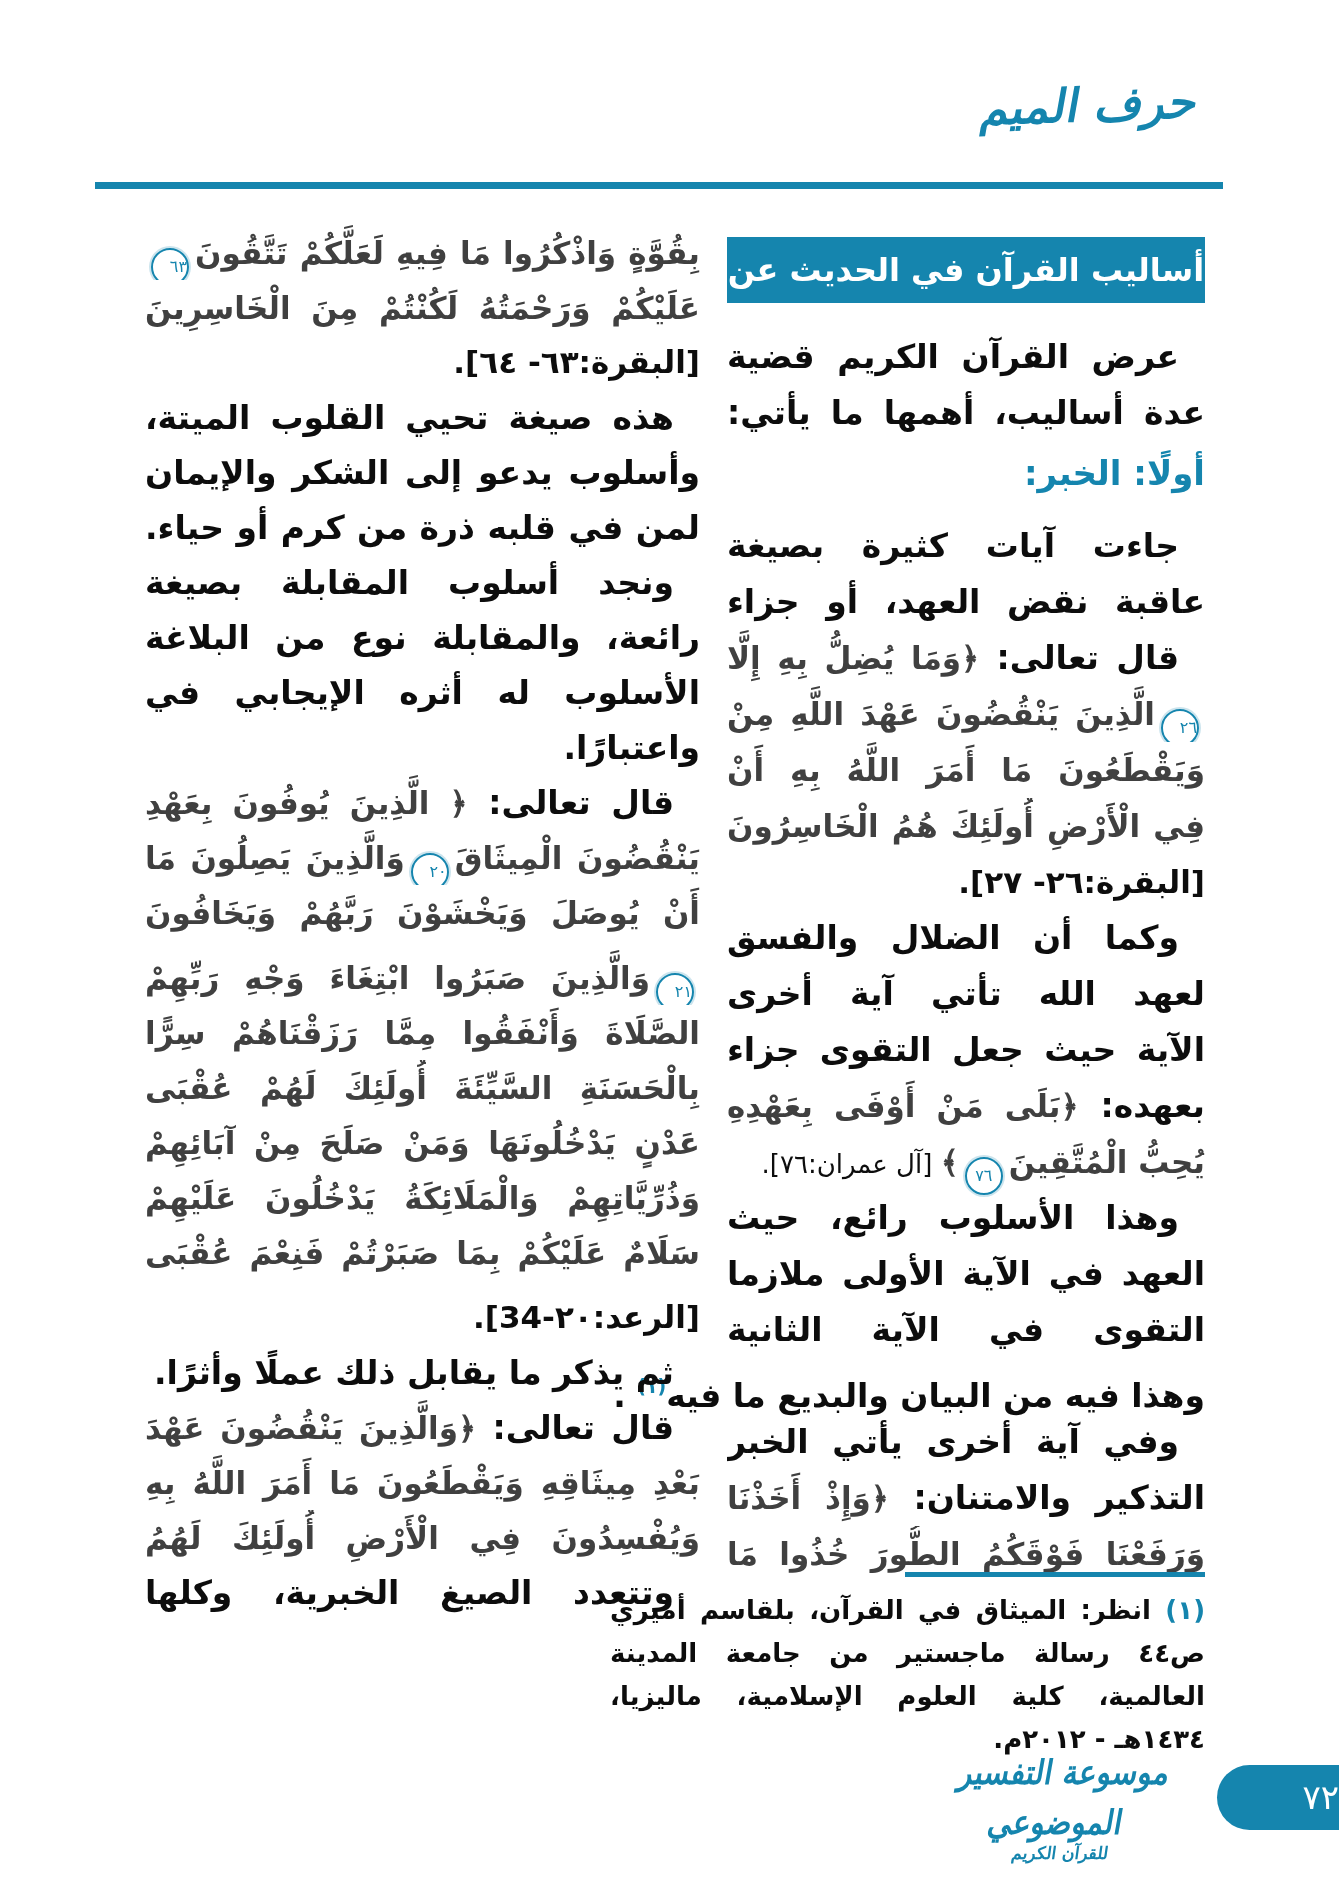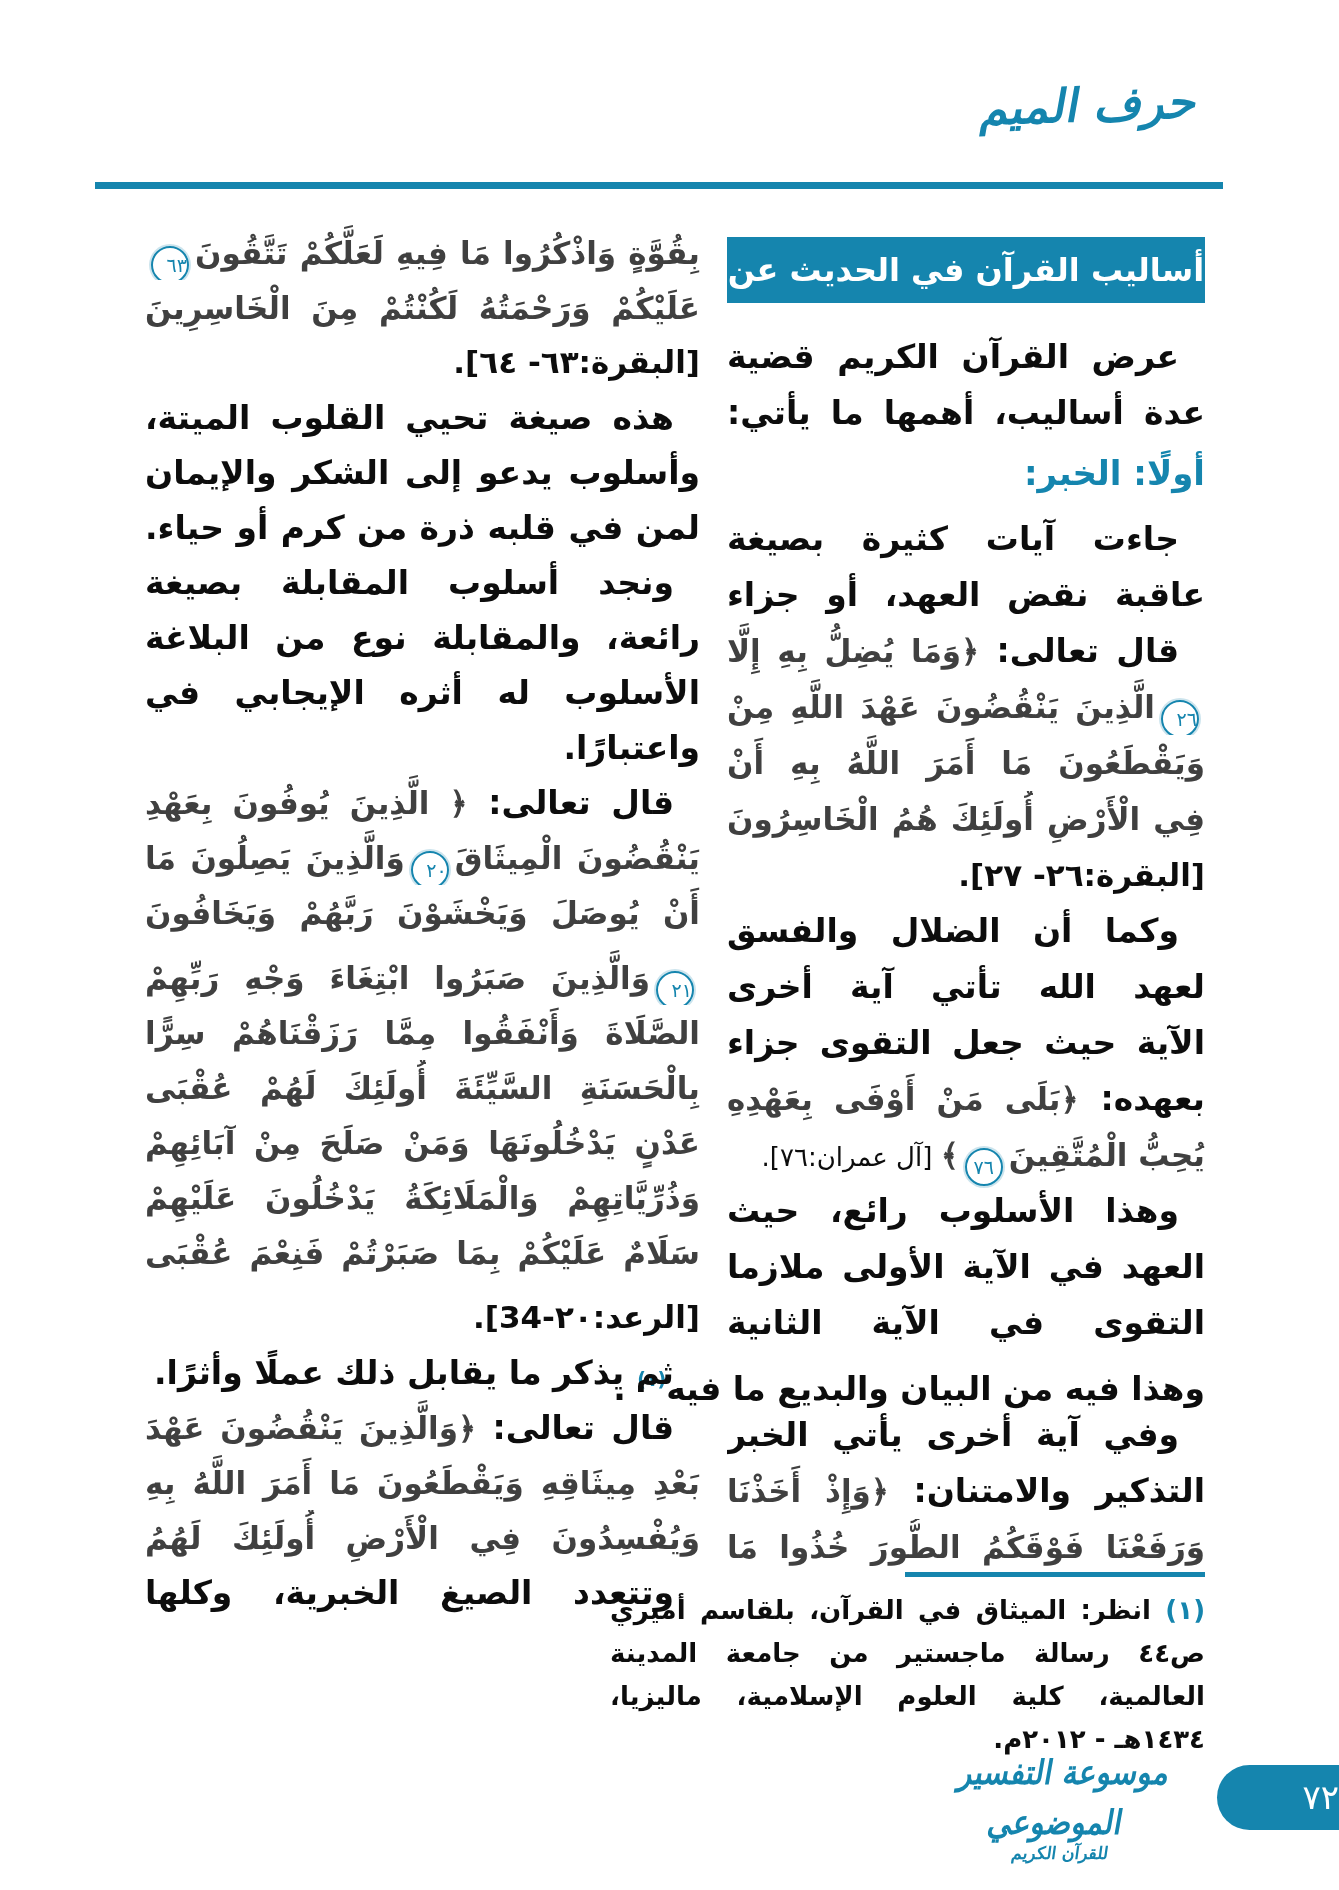--- a/index.html
+++ b/index.html
@@ -32,33 +32,33 @@
   .title-box{
     height:66px; background:#1585ae; color:#ffffff;
     text-align:center; font-weight:bold; font-size:32px; line-height:66px;
     margin-bottom:26px;
   }
   .line{ height:56px; line-height:56px; font-size:33px; white-space:nowrap; }
   .left-col .line{ height:55px; line-height:55px; }
   .line.j{ text-align:justify; text-align-last:justify; white-space:normal; overflow:hidden; }
   .line.r{ text-align:right; }
   .line.ind{ padding-right:26px; }
-  .line.head{ color:#1585ae; font-weight:800; font-size:34px; margin:4px 0 10px; }
+  .line.head{ color:#1585ae; font-weight:800; font-size:34px; margin:4px 0 17px; }
   .line.cite{ font-size:31px; }
   .line.gap{ margin-top:10px; }
   .sk{ font-weight:700; color:#0d0d0d; }
   .sq{ color:#404040; font-weight:700; font-size:31px; }
   .scite{ color:#0d0d0d; font-weight:400; font-size:26px;margin-top:18px; }
   .ssup{ color:#1585ae; font-weight:700; font-size:19px; vertical-align:14px; }
   .sm{ color:#1585ae; font-weight:700; }
   .vnum{
     display:inline-block; width:38px; height:38px; box-sizing:border-box;
     border:2px solid #1585ae; border-radius:50%;
     box-shadow:0 0 0 2px rgba(21,133,174,.22);
-    line-height:34px; font-size:19px; text-align:center;
+    line-height:34px; font-size:16px; text-align:center;
     color:#1585ae; font-weight:400;
     margin:0 6px; vertical-align:-8px;
   }
   
   .footnote{ position:absolute; right:134px; top:1572px; width:595px; }
   .fn-rule{ width:300px; height:5px; background:#1585ae; margin:0 0 12px auto; }
   .footnote .line{ height:43px; line-height:43px; font-size:26px; font-weight:700; white-space:nowrap; }
   .footnote .line.j{ white-space:normal; }
   
   .logo{

